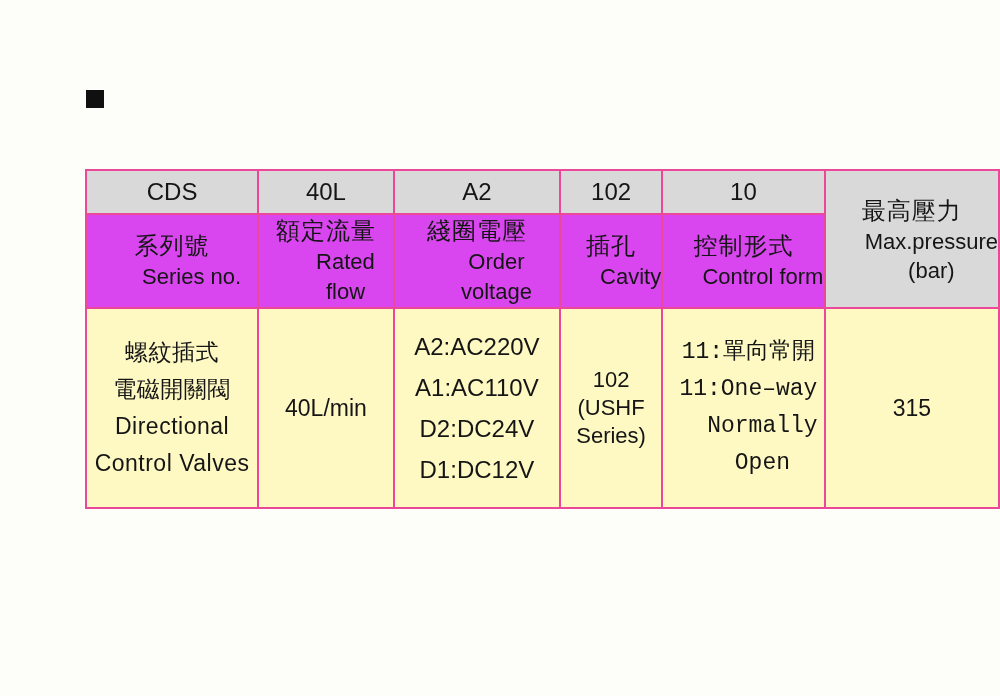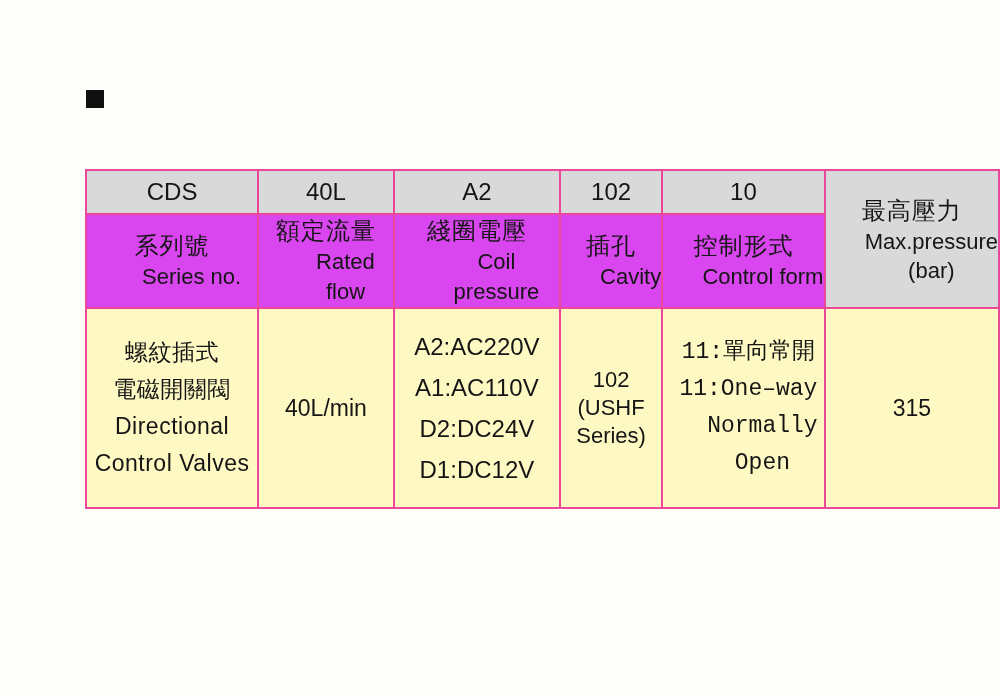--- a/index.html
+++ b/index.html
@@ -125,21 +125,21 @@
       <td>
         <div class="zh-line">系列號</div>
         <div class="en-line">Series no.</div>
       </td>
       <td>
         <div class="zh-line">額定流量</div>
         <div class="en-line">Rated flow</div>
       </td>
       <td>
         <div class="zh-line">綫圈電壓</div>
-        <div class="en-line">Coil pressure</div>
+        <div class="en-line">Order voltage</div>
       </td>
       <td>
         <div class="zh-line">插孔</div>
         <div class="en-line">Cavity</div>
       </td>
       <td>
         <div class="zh-line">控制形式</div>
         <div class="en-line">Control form</div>
       </td>
     </tr>

